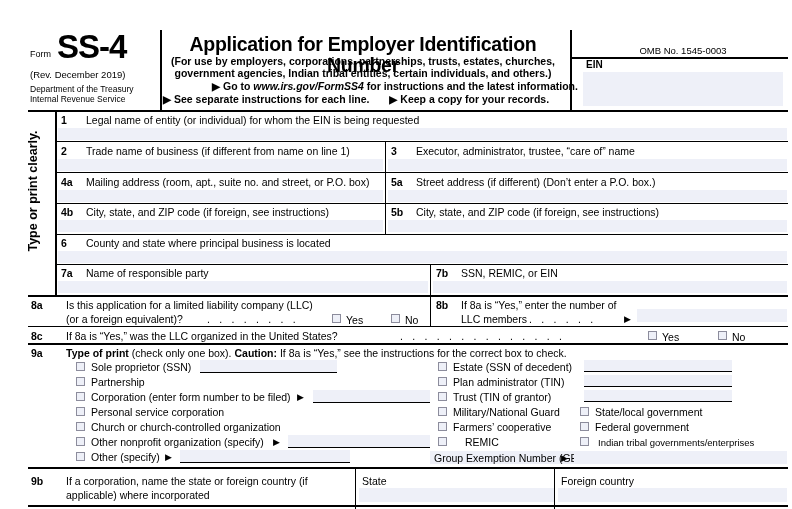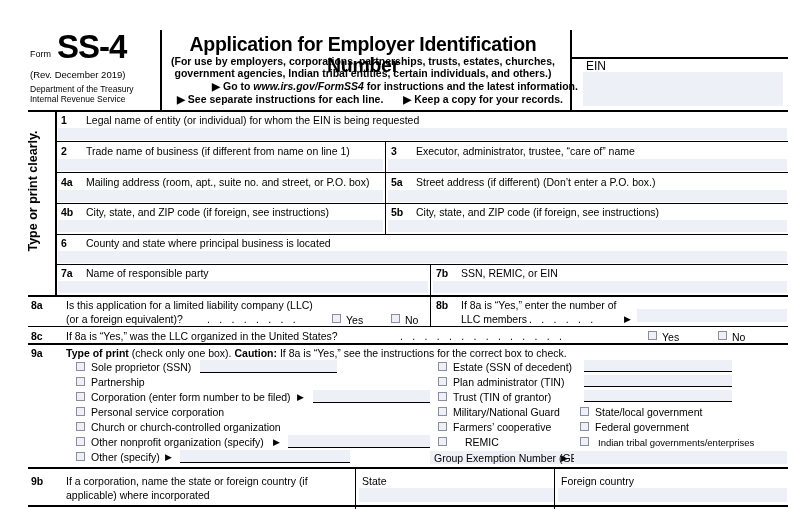--- a/index.html
+++ b/index.html
@@ -32,24 +32,24 @@
   
   #hdr-form-lbl{left:30px;top:48px;font-size:9px;}
   #hdr-ss4{position:absolute;left:57px;top:30px;font-size:33px;font-weight:bold;letter-spacing:-1px;line-height:33px;font-family:"Liberation Sans",sans-serif;}
   #hdr-rev{left:30px;top:69px;font-size:9.5px;}
   #hdr-dept{position:absolute;left:30px;top:84px;font-size:8.5px;line-height:10px;}
 
   #hdr-title{position:absolute;left:163px;top:34px;width:400px;text-align:center;font-size:19.5px;font-weight:bold;line-height:21px;letter-spacing:-0.3px;}
   #hdr-sub{position:absolute;left:163px;top:56px;width:400px;text-align:center;font-size:10.5px;font-weight:bold;line-height:11.5px;}
   #hdr-goto{position:absolute;left:163px;top:80px;width:400px;text-align:center;font-size:10.5px;font-weight:bold;line-height:12px;padding-left:32px;}
   #hdr-goto i{font-style:italic;}
-  #hdr-sep{position:absolute;left:163px;top:93px;width:400px;text-align:right;font-size:10.5px;font-weight:bold;line-height:12px;}
+  #hdr-sep{position:absolute;left:163px;top:93px;width:400px;text-align:left;font-size:10.5px;font-weight:bold;line-height:12px;}
 
   #omb{position:absolute;left:583px;top:45px;width:200px;text-align:center;font-size:9.5px;}
-  #ein-lbl{position:absolute;left:586px;top:59px;font-size:12px;font-weight:normal;}
+  #ein-lbl{position:absolute;left:586px;top:59px;font-size:10px;font-weight:bold;}
 
   
   #sidetxt{
     position:absolute;left:-47px;top:184px;width:160px;
     transform:rotate(-90deg);
     font-size:12.5px;font-weight:bold;text-align:center;
     letter-spacing:0px;
   }
 </style>
 </head>
@@ -72,20 +72,21 @@
   </div>
   <div id="hdr-goto">
     <span>▶ Go to </span><i>www.irs.gov/FormSS4</i><span> for instructions and the latest information.</span>
   </div>
   <div id="hdr-sep">
     <span>▶ See separate instructions for each line.</span>
     <span style="display:inline-block;width:14px"></span>
     <span>▶ Keep a copy for your records.</span>
   </div>
 
+  <div class="cap" id="omb">OMB No. 1545-0003</div>
   <div id="ein-lbl">EIN</div>
   <div class="fill" style="position:absolute;left:583px;top:72px;width:200px;height:34px;"></div>
 
   <div class="vline2" style="left:160px;top:30px;height:81px;"></div>
   <div class="vline2" style="left:570px;top:30px;height:81px;"></div>
   <div class="hline2" style="left:570px;top:57px;width:218px;"></div>
   <div class="hline2" style="left:28px;top:110px;width:760px;"></div>
 
   <div id="sidetxt">Type or print clearly.</div>
   <div class="vline2" style="left:55px;top:110px;height:186px;"></div>

